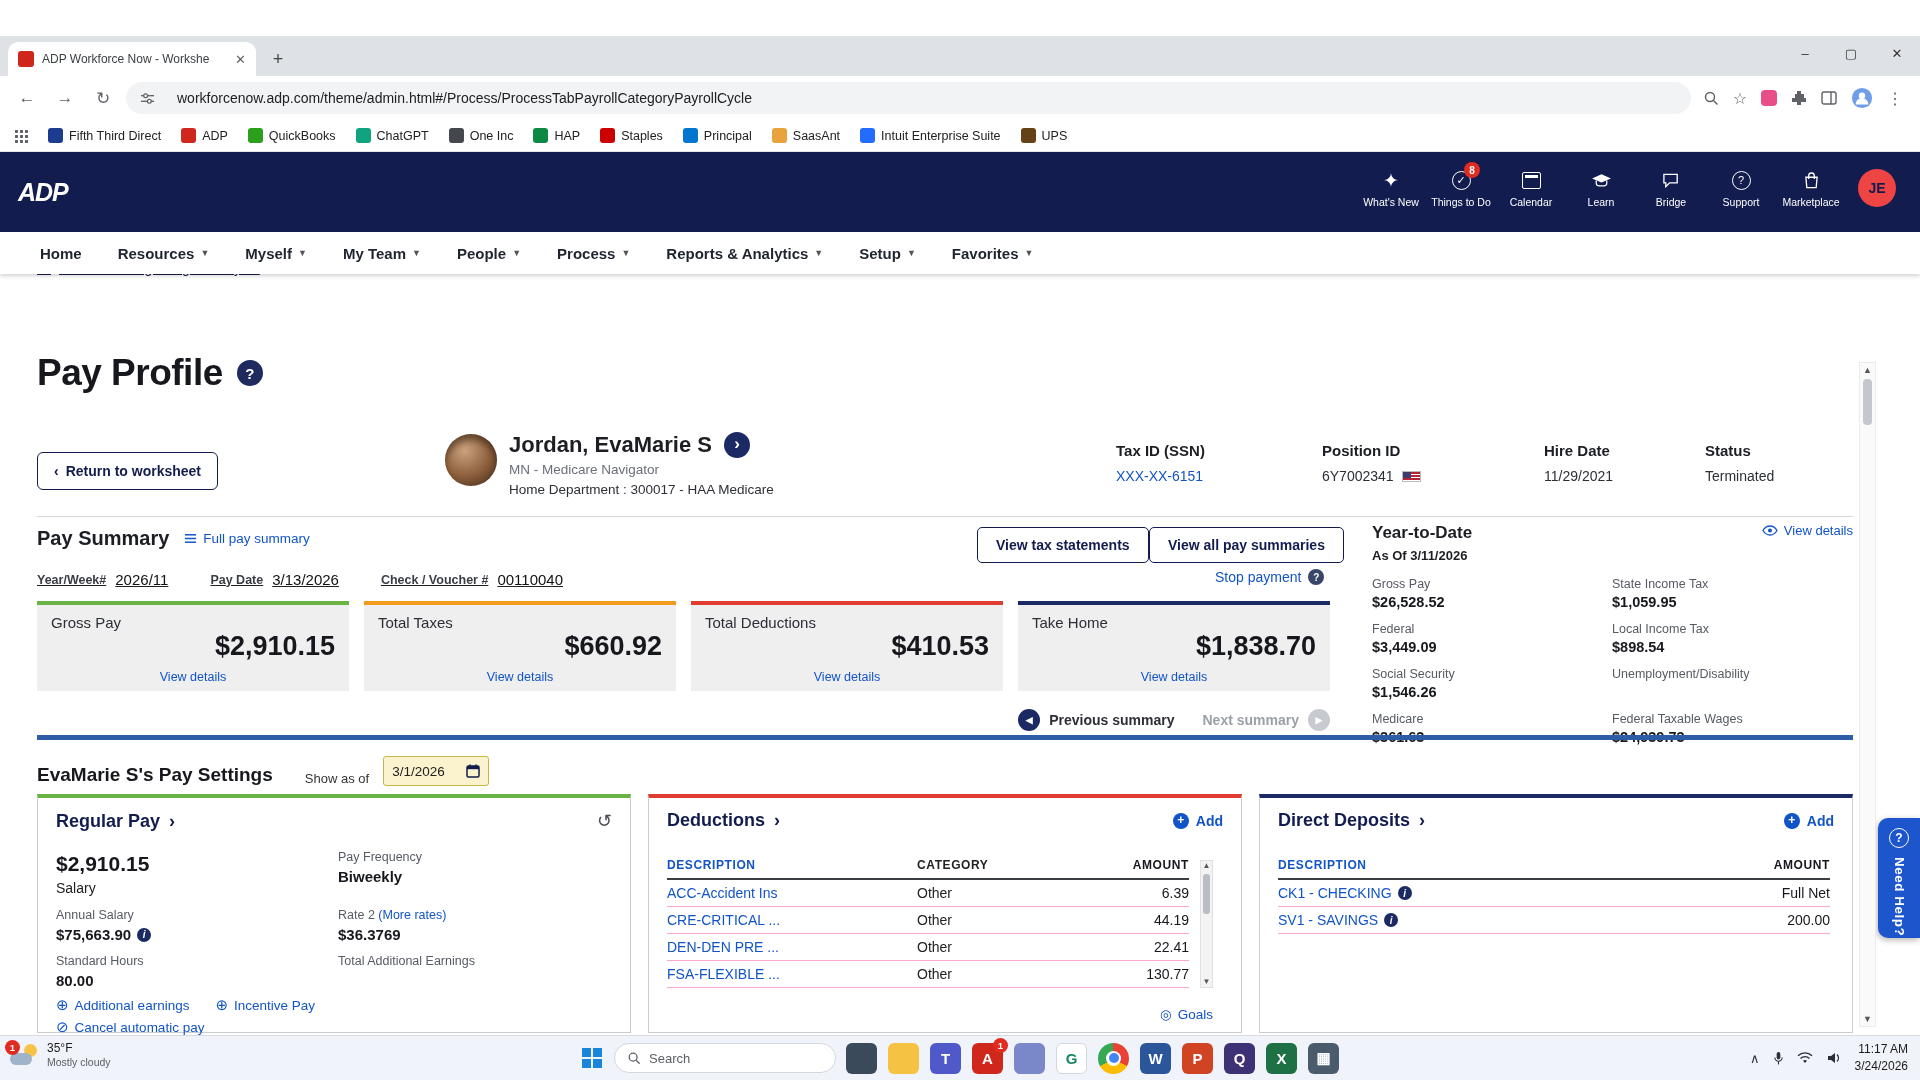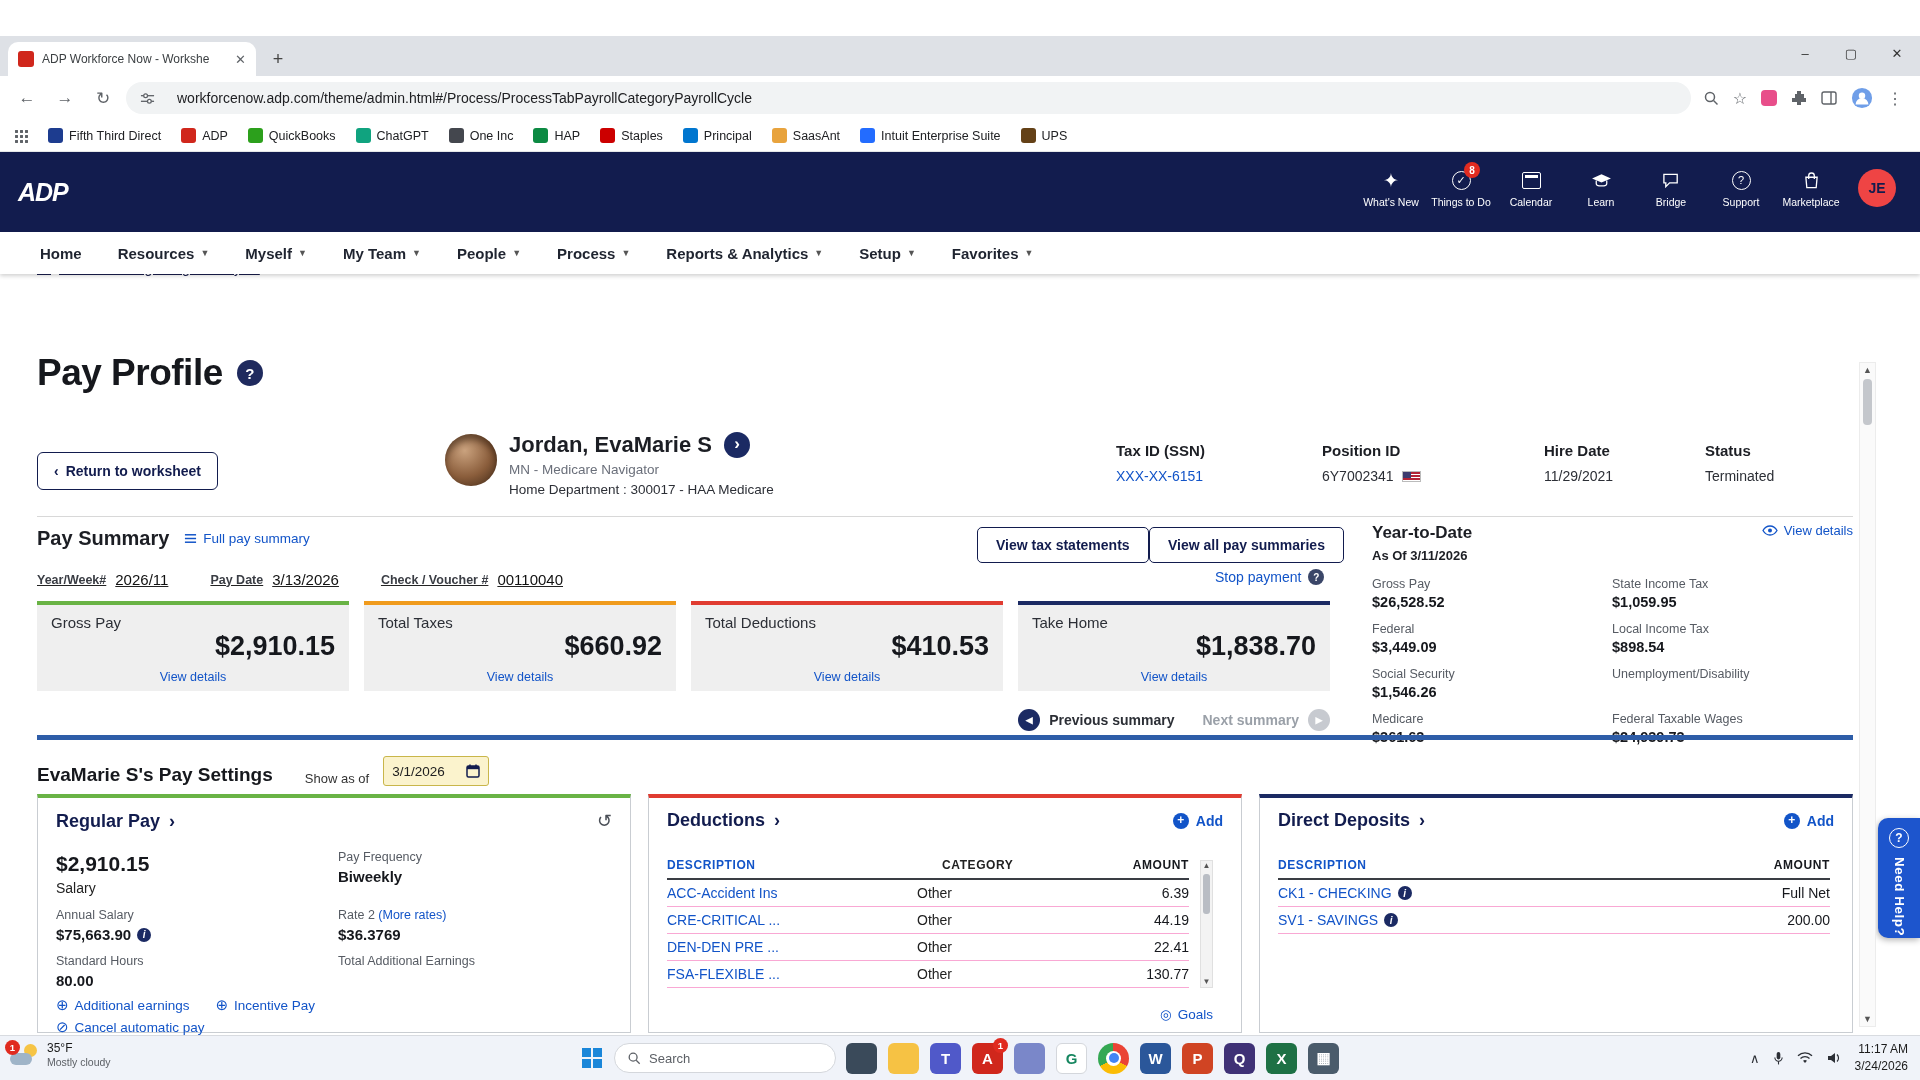--- a/index.html
+++ b/index.html
@@ -150,21 +150,21 @@
   .rp-f5 { position:absolute; left:300px; top:156px; }
   .rp-links { position:absolute; left:18px; top:198px; display:flex; gap:26px; }
   .rp-cancel { position:absolute; left:18px; top:220px; }
   .ilink { display:flex; align-items:center; gap:6px; font-size:13.5px; color:#1254c8; }
   .ilink .ic { font-size:15px; }
   .info-i { display:inline-flex; width:14px; height:14px; border-radius:50%; background:#1b2a63; color:#fff; font-size:10px; align-items:center; justify-content:center; font-weight:bold; font-style:italic; flex:none; }
 
   .tbl { position:absolute; left:18px; top:60px; }
   .ded-tbl { right:52px; }
   .dd-tbl { right:22px; }
-  .thead { display:flex; border-bottom:2px solid #3a3d44; padding-bottom:6px;gap:25px; }
+  .thead { display:flex; border-bottom:2px solid #3a3d44; padding-bottom:6px; }
   .hd { font-size:12px; color:#6b6f76; letter-spacing:.6px; font-weight:bold; }
   .trow { display:flex; align-items:center; height:27px; border-bottom:1px solid #f9a8d4; font-size:14px; }
   .c-desc { width:250px; color:#1254c8; display:flex; align-items:center; gap:6px; }
   .c-cat { width:130px; color:#222; }
   .c-amt { flex:1; text-align:right; color:#16181d; }
   .ded-scroll { position:absolute; right:28px; top:62px; width:13px; height:128px; background:#f3f3f3; border:1px solid #e0e0e0; }
   .sc-ar { position:absolute; left:0; right:0; text-align:center; font-size:8px; color:#555; line-height:10px; }
   .sc-thumb { position:absolute; left:2px; right:2px; top:13px; height:40px; background:#b9bdc4; border-radius:3px; }
   .goals { position:absolute; right:28px; bottom:10px; display:flex; align-items:center; gap:6px; font-size:13.5px; }
 

